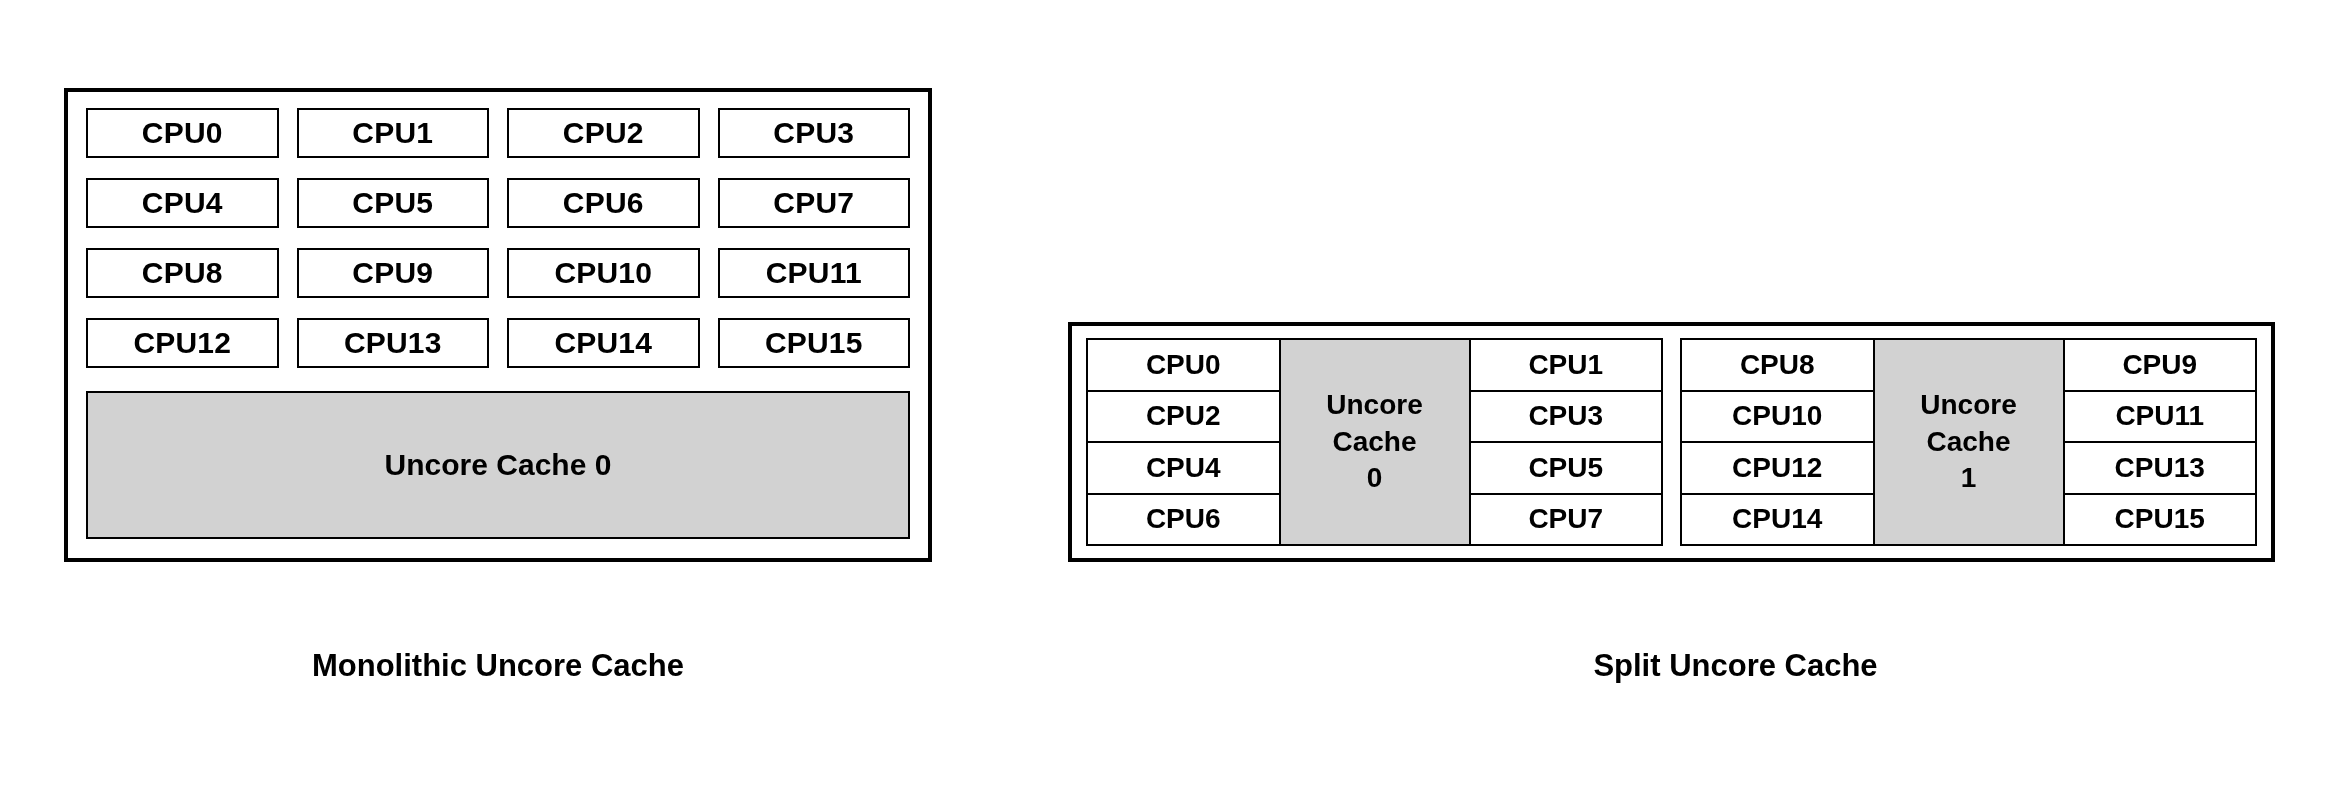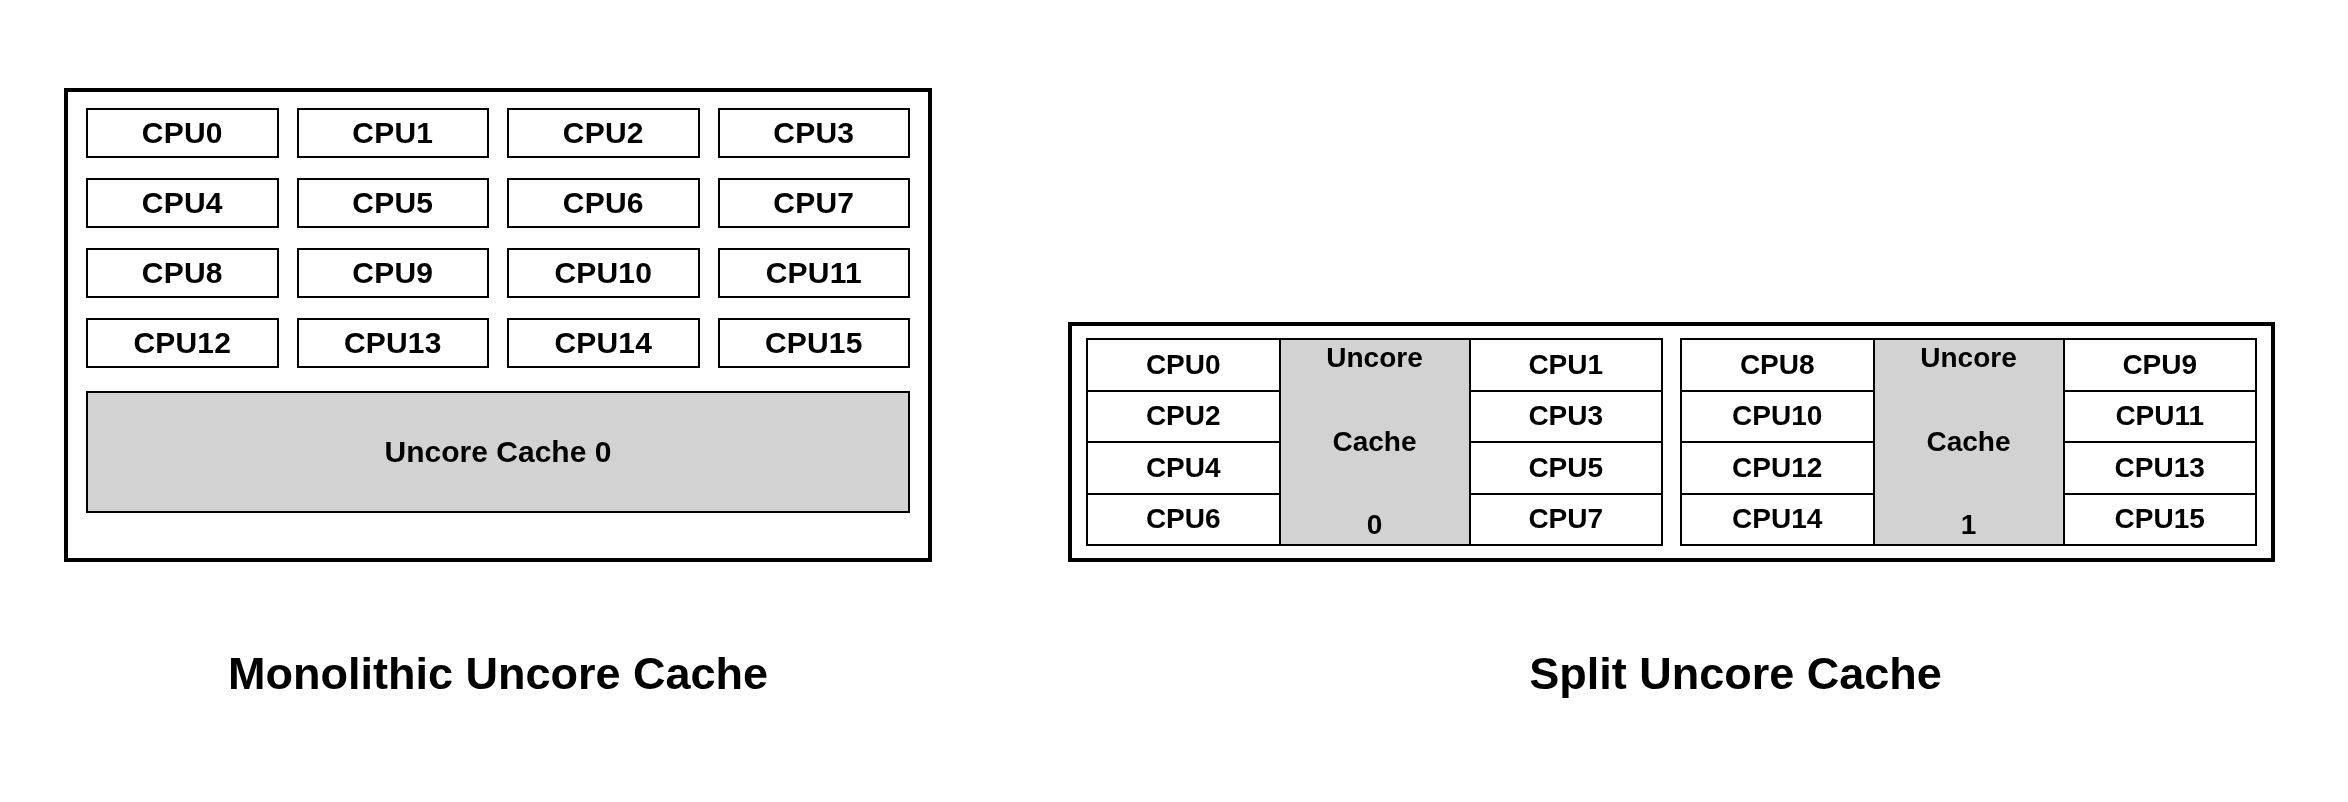--- a/index.html
+++ b/index.html
@@ -61,21 +61,21 @@
     font-weight: bold;
     color: #000000;
     letter-spacing: 0.2px;
   }
 
   .mono-cache {
     position: absolute;
     left: 22px;
     right: 22px;
     top: 303px;
-    height: 122px;
+    height: 148px;
     border: 2px solid #000000;
     box-sizing: border-box;
     background: #d2d2d2;
     display: flex;
     align-items: center;
     justify-content: center;
     font-size: 30px;
     font-weight: bold;
     color: #000000;
   }
@@ -132,27 +132,26 @@
     box-sizing: border-box;
     display: flex;
     flex-direction: column;
     align-items: center;
     justify-content: center;
     font-size: 28px;
     font-weight: bold;
     color: #000000;
     line-height: 1.32;
     text-align: center;
-    gap: 47px;
   }
 
   
   .caption {
     position: absolute;
-    font-size: 45px;
+    font-size: 31px;
     font-weight: bold;
     color: #000000;
     white-space: nowrap;
   }
   #caption-monolithic {
     left: 0;
     top: 648px;
     width: 996px;
     text-align: center;
   }

